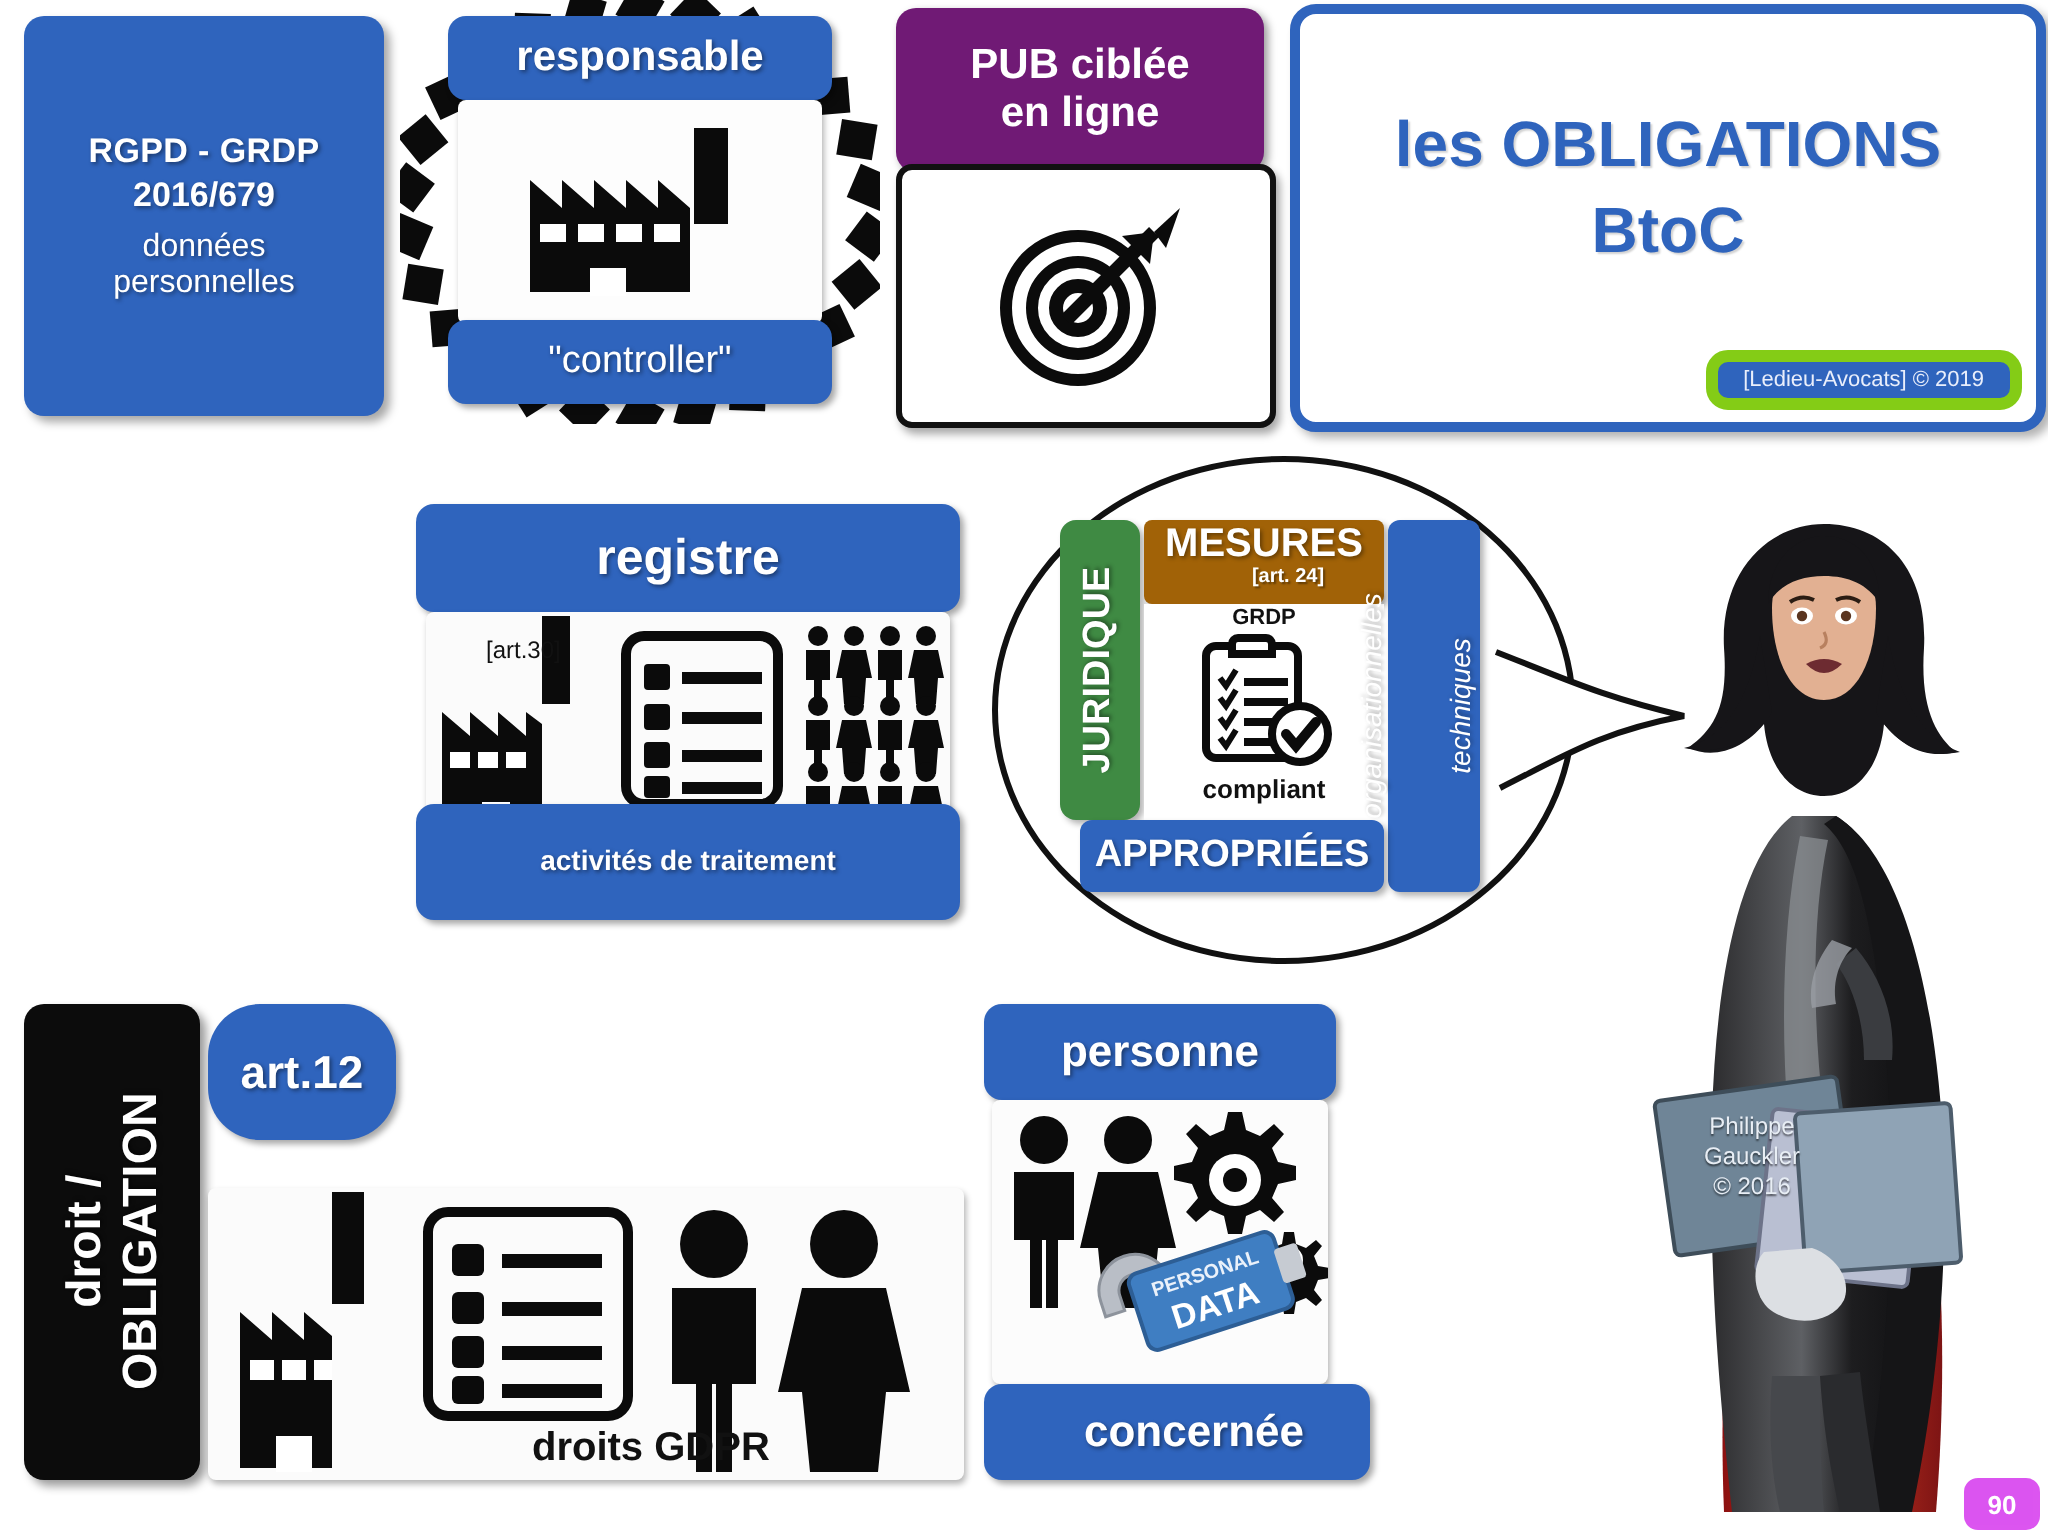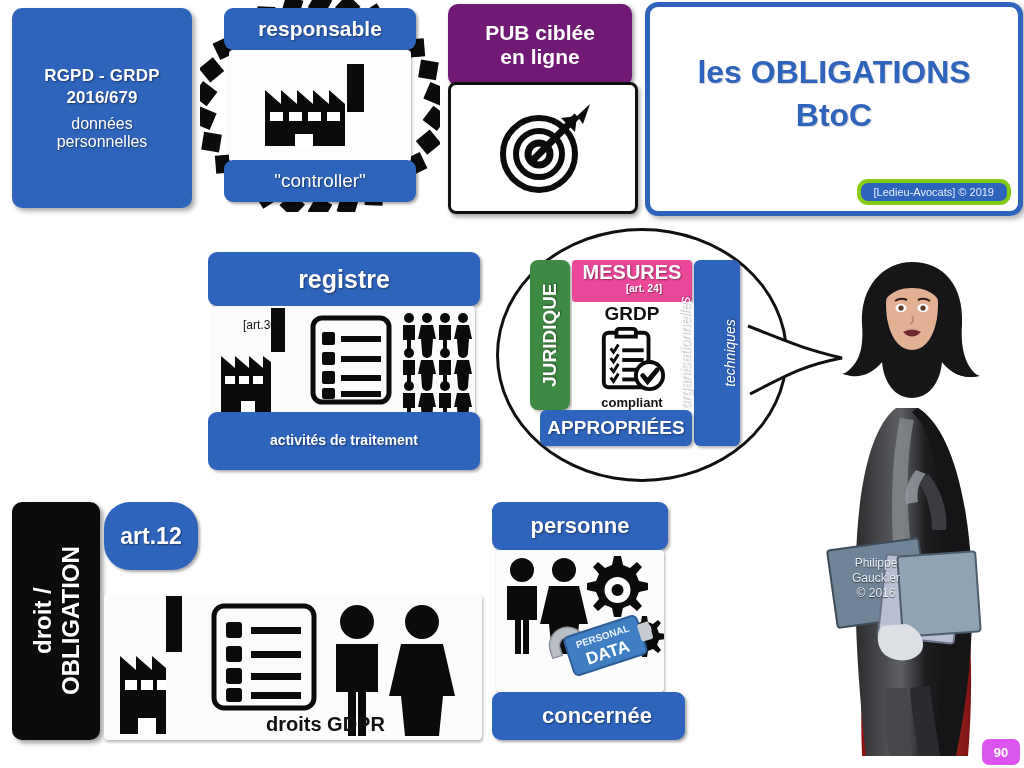--- a/index.html
+++ b/index.html
@@ -61,58 +61,58 @@
     box-shadow:3px 3px 5px rgba(0,0,0,.3);
   }
   #title .t{
     position:absolute;left:0;right:0;top:44px;text-align:center;
     color:#2f64bd;font-weight:bold;font-size:32px;line-height:1.35;
     text-shadow:1px 1px 1px rgba(0,0,0,.18);
   }
   #copy{
     position:absolute;right:7px;bottom:6px;
     background:#2f64bd;color:#e9eefb;font-size:11px;
-    border-radius:11px;padding:3px 13px;border:4px solid #84cc16;
+    border-radius:11px;padding:3px 13px;border:6px solid #84cc16;
     white-space:nowrap;
   }
 
   
   #registre{position:absolute;left:208px;top:252px;width:272px;height:222px;}
   #registre .capTop{position:absolute;left:0;top:0;width:272px;height:54px;font-size:25px;}
   #registre .mid{position:absolute;left:5px;top:54px;width:262px;height:110px;background:#fbfbfb;}
-  #registre .capBot{position:absolute;left:0;top:160px;width:272px;height:58px;font-size:14px;}
+  #registre .capBot{position:absolute;left:0;top:150px;width:272px;height:58px;font-size:14px;}
   #art30{position:absolute;left:30px;top:12px;font-size:12px;color:#111;font-weight:400;}
 
   
   #bubble{position:absolute;left:496px;top:228px;width:300px;height:252px;}
   #bubbleOval{
     position:absolute;left:0;top:0;width:286px;height:248px;
     border:3px solid #111;border-radius:50%;background:#fff;
   }
   #tail{position:absolute;left:250px;top:90px;width:110px;height:80px;}
   #mesWrap{position:absolute;left:34px;top:32px;width:204px;height:186px;}
   #juridique{
     position:absolute;left:0;top:0;width:40px;height:150px;background:#3f8a43;
     border-radius:8px;box-shadow:2px 2px 3px rgba(0,0,0,.3);
     display:flex;align-items:center;justify-content:center;
   }
   #juridique span{
     transform:rotate(-90deg);white-space:nowrap;color:#fff;font-weight:bold;font-size:19px;
     text-shadow:1px 1px 2px rgba(0,0,0,.4);
   }
   #mesTop{
-    position:absolute;left:42px;top:0;width:120px;height:42px;background:#ec4899;
+    position:absolute;left:42px;top:0;width:120px;height:42px;background:#a16207;
     border-radius:4px;color:#fff;text-align:center;box-shadow:2px 2px 3px rgba(0,0,0,.3);
     padding-top:2px;box-sizing:border-box;
   }
   #mesTop .m1{font-size:20px;font-weight:bold;text-shadow:1px 1px 2px rgba(0,0,0,.4);line-height:1.05;}
   #mesTop .m2{font-size:10px;font-weight:bold;text-shadow:1px 1px 1px rgba(0,0,0,.4);padding-left:24px;}
   #mesMid{position:absolute;left:42px;top:42px;width:120px;height:108px;background:#fff;
     display:flex;flex-direction:column;align-items:center;justify-content:flex-start;}
-  #mesMid .grdp{font-size:19px;font-weight:bold;color:#111;margin-top:1px;}
+  #mesMid .grdp{font-size:11px;font-weight:bold;color:#111;margin-top:1px;}
   #mesMid .compl{font-size:13px;font-weight:bold;color:#111;}
   #mesBot{
     position:absolute;left:10px;top:150px;width:152px;height:36px;background:#2f64bd;
     border-radius:6px;color:#fff;font-weight:bold;font-size:19px;text-align:center;
     display:flex;align-items:center;justify-content:center;
     box-shadow:2px 2px 3px rgba(0,0,0,.3);text-shadow:1px 1px 2px rgba(0,0,0,.4);
   }
   #techorg{
     position:absolute;left:164px;top:0px;width:46px;height:186px;background:#2f64bd;
     border-radius:6px;box-shadow:2px 2px 3px rgba(0,0,0,.3);

